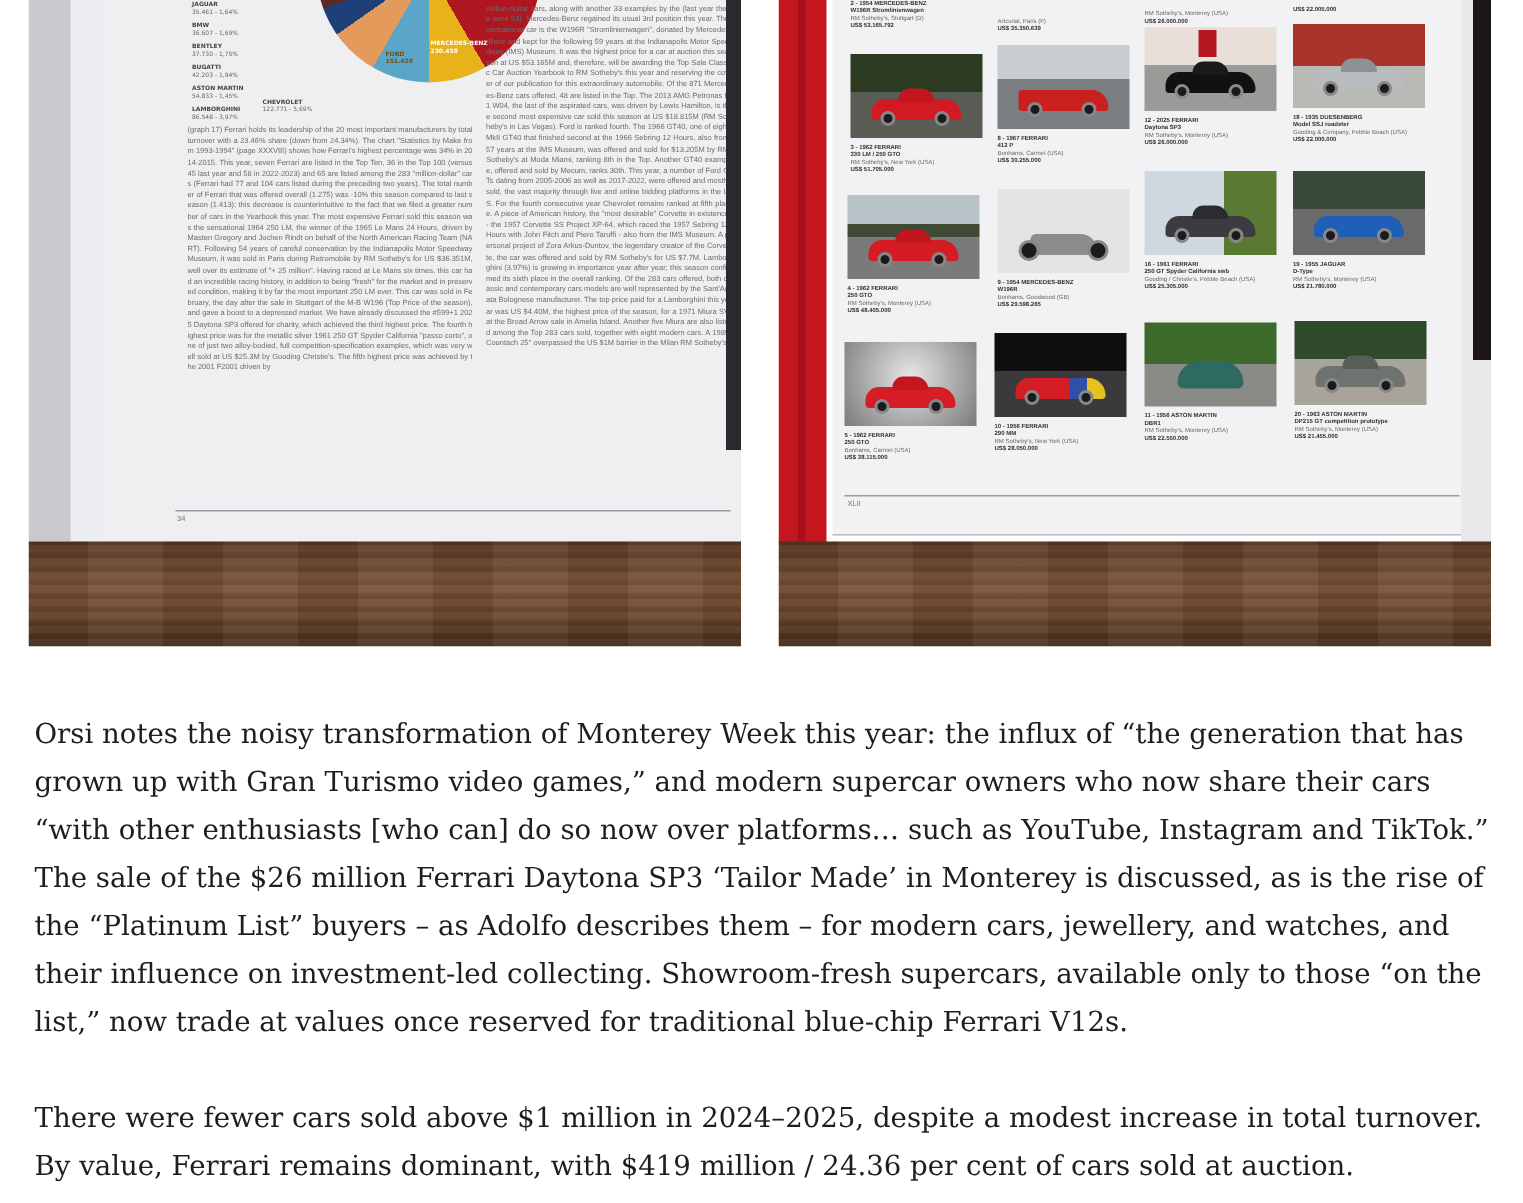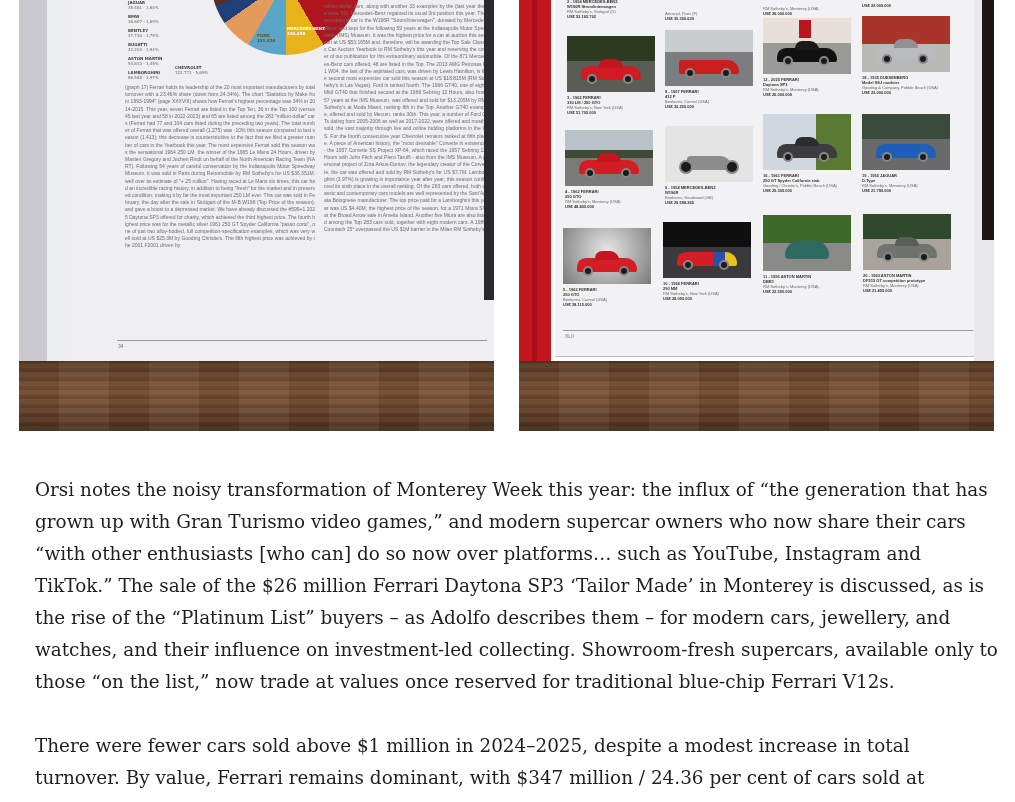--- a/index.html
+++ b/index.html
@@ -57,21 +57,21 @@
   .car-cell { position: absolute; width: 88px; }
   .car-img { width: 88px; height: 56px; position: relative; overflow: hidden; }
   .car-body { position: absolute; left: 14px; bottom: 12px; width: 60px; height: 14px; border-radius: 14px 18px 4px 4px; }
   .car-cab { position: absolute; left: 32px; bottom: 24px; width: 24px; height: 9px; border-radius: 8px 10px 0 0; }
   .wheel { position: absolute; bottom: 8px; width: 10px; height: 10px; border-radius: 50%; background: #1b1b1b; border: 2px solid #888; box-sizing: border-box; }
   .car-caption { font-family: "Liberation Sans", sans-serif; font-size: 4px; line-height: 5px; color: #666; margin-top: 3px; }
   .car-caption b { color: #333; display: block; }
 
   
   .article { position: absolute; left: 19px; top: 474px; width: 980px; font-size: 18.4px; line-height: 32px; color: #1e1e1e; }
-  .article p { margin: 0 0 32px 16px; }
+  .article p { margin: 0 0 32px 4px; }
 </style>
 </head>
 <body>
 
 <div class="gallery">
 
   <div class="photo photo-left">
     <div class="lp-bg"></div>
     <div class="lp-stack" style="left:28px;width:40px;"></div>
     <div class="lp-stack" style="left:36px;width:36px;"></div>
@@ -235,14 +235,14 @@
       <div class="page-num" style="left:10px;top:333px;">XLII</div>
     </div>
     <div class="rp-edge"></div>
     <div class="rp-dark"></div>
     <div class="wood"></div>
   </div>
 </div>
 
 <div class="article">
   <p>Orsi notes the noisy transformation of Monterey Week this year: the influx of “the generation that has grown up with Gran Turismo video games,” and modern supercar owners who now share their cars “with other enthusiasts [who can] do so now over platforms… such as YouTube, Instagram and TikTok.” The sale of the $26 million Ferrari Daytona SP3 ‘Tailor Made’ in Monterey is discussed, as is the rise of the “Platinum List” buyers – as Adolfo describes them – for modern cars, jewellery, and watches, and their influence on investment-led collecting. Showroom-fresh supercars, available only to those “on the list,” now trade at values once reserved for traditional blue-chip Ferrari V12s.</p>
-  <p>There were fewer cars sold above $1 million in 2024–2025, despite a modest increase in total turnover. By value, Ferrari remains dominant, with $347 million / 24.36 per cent of cars sold at auction.</p>
+  <p>There were fewer cars sold above $1 million in 2024–2025, despite a modest increase in total turnover. By value, Ferrari remains dominant, with $419 million / 24.36 per cent of cars sold at auction.</p>
 </div>
 
 </body></html>

